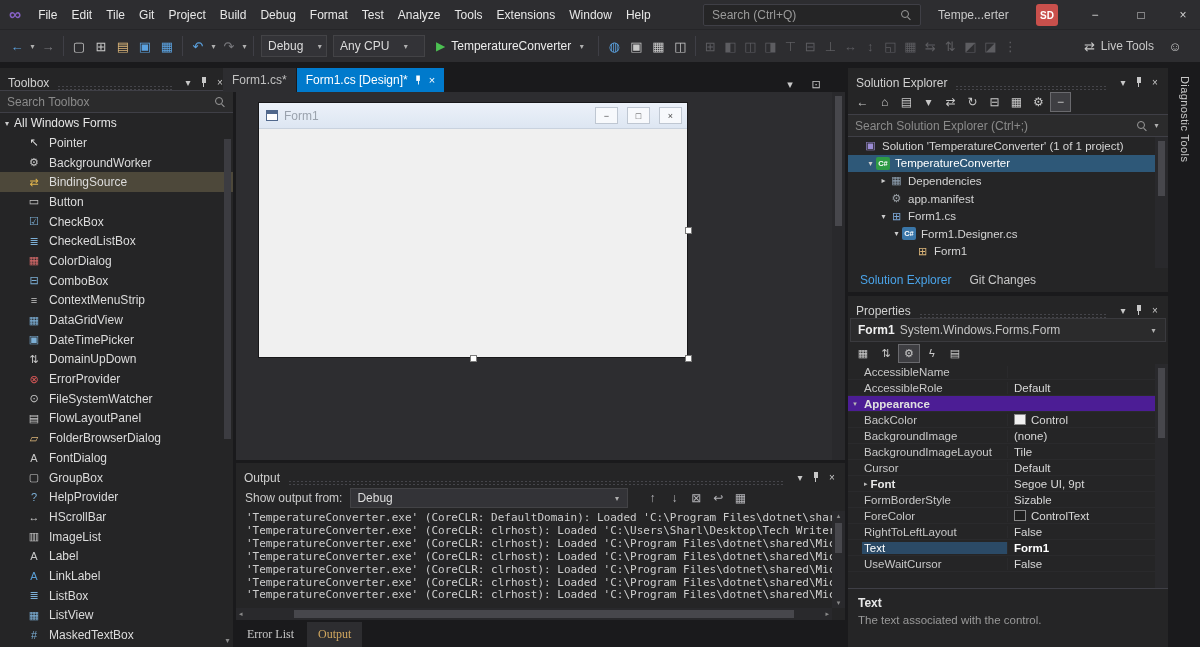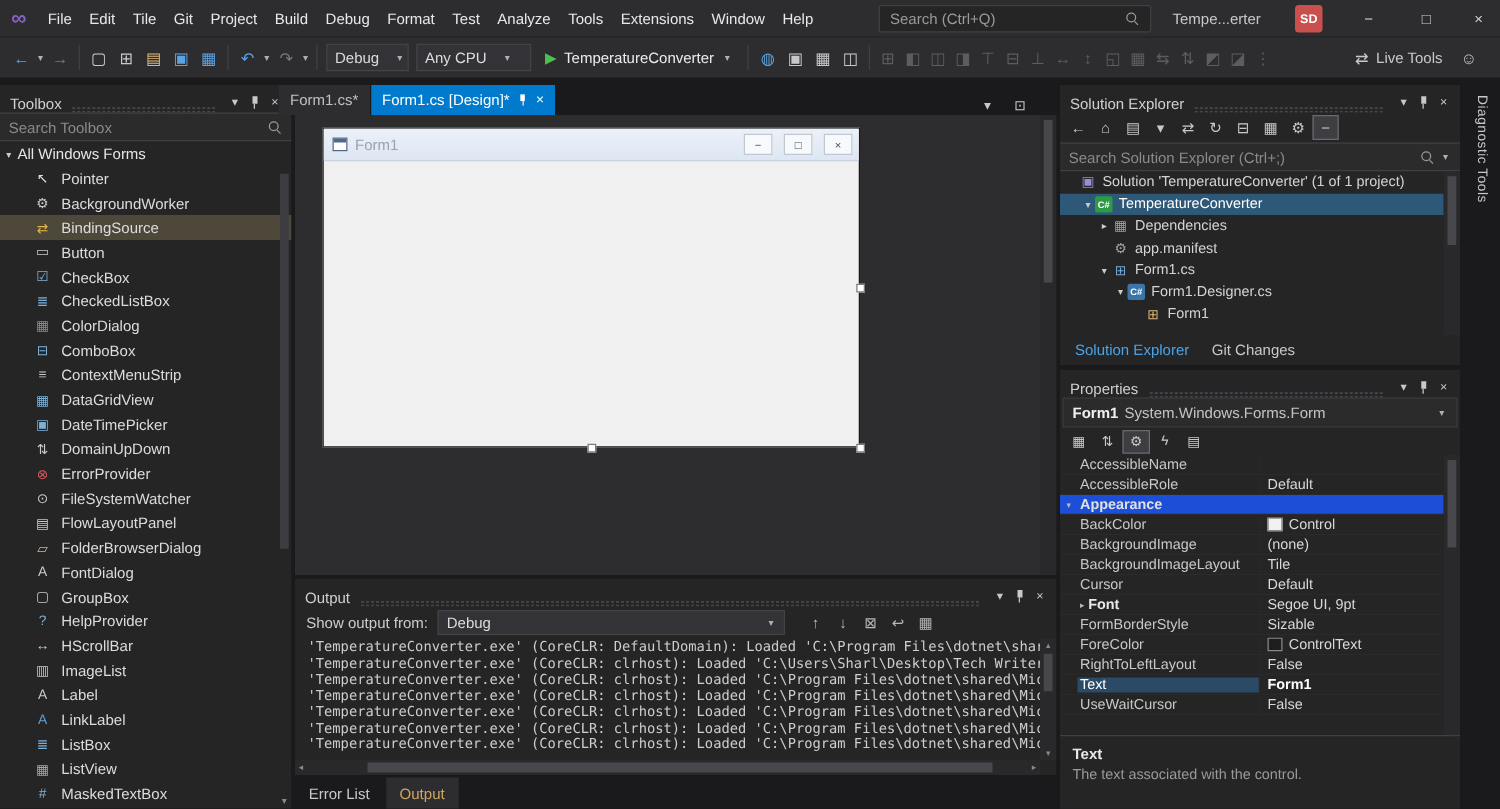--- a/index.html
+++ b/index.html
@@ -95,21 +95,21 @@
   .out-line { white-space:nowrap; }
   .out-vscroll { position:absolute; right:0; top:48px; bottom:12px; width:13px; background:#29292c; }
   .out-vscroll .arr { position:absolute; left:0; width:13px; text-align:center; font-size:7px; color:#8a8a8a; }
   .out-vscroll .thumb { position:absolute; left:3px; top:12px; width:7px; height:30px; background:#47474c; }
   .out-hscroll { position:absolute; left:0; right:13px; bottom:0; height:12px; background:#29292c; }
   .out-hscroll .thumb { position:absolute; left:58px; top:2px; width:500px; height:8px; background:#47474c; }
   .out-hscroll .arr { position:absolute; top:0; height:12px; display:flex; align-items:center; font-size:7px; color:#8a8a8a; }
   .out-hscroll .arr.l { left:3px; } .out-hscroll .arr.r { right:3px; }
 
   .bottom-tabs { position:absolute; left:236px; top:622px; height:25px; display:flex; align-items:stretch; gap:2px; }
-  .bottom-tab { display:flex; align-items:center; padding:0 11px; color:#c8c8c8; white-space:nowrap; }
+  .bottom-tab { display:flex; align-items:center; padding:0 11px; color:#c8c8c8; white-space:nowrap;font-family:Liberation Serif, serif; }
   .bottom-tab.active { background:#2d2d30; color:#d1a75f; }
 
   
   #solution-explorer { left:848px; top:68px; width:320px; height:224px; }
   .se-toolbar { height:24px; display:flex; align-items:center; padding:0 4px; gap:1px; }
   .se-icon { width:21px; height:20px; display:flex; align-items:center; justify-content:center; color:#c8c8c8; font-size:12px; border:1px solid transparent; }
   .se-icon.pressed { background:#3e3e42; border:1px solid #6a6a6e; }
   .tree { position:absolute; left:0; right:13px; top:69px; bottom:24px; overflow:hidden; }
   .tree-row { height:17.6px; display:flex; align-items:center; padding-left:4px; color:#d4d4d4; font-size:11.5px; white-space:nowrap; }
   .tree-row.selected { background:#2e5878; color:#fff; }
@@ -133,21 +133,21 @@
   .pp-toolbar { height:22px; display:flex; align-items:center; padding:0 4px; gap:1px; }
   .pp-icon { width:22px; height:19px; display:flex; align-items:center; justify-content:center; color:#c8c8c8; font-size:11px; border:1px solid transparent; }
   .pp-icon.pressed { background:#3e3e42; border:1px solid #6a6a6e; }
   .props-grid { position:absolute; left:0; right:13px; top:68px; bottom:59px; overflow:hidden; }
   .prop-row { display:flex; align-items:center; height:16px; border-bottom:1px solid #2a2a2c; font-size:11.5px; }
   .prop-gutter { width:14px; flex:none; display:flex; align-items:center; justify-content:center; font-size:7px; color:#b8b8b8; }
   .prop-name { width:146px; flex:none; display:flex; align-items:center; gap:3px; color:#c8c8c8; border-right:1px solid #2a2a2c; padding-left:2px; overflow:hidden; white-space:nowrap; }
   .name-arrow { font-size:7px; color:#b8b8b8; }
   .prop-value { flex:1; display:flex; align-items:center; gap:5px; padding-left:6px; color:#d8d8d8; overflow:hidden; white-space:nowrap; }
   .swatch { width:12px; height:11px; border:1px solid #8a8a8a; flex:none; }
-  .prop-row.category { background:#1d4ed8; }
+  .prop-row.category { background:#4c1d95; }
   .prop-row.category .prop-name { border-right:none; }
   .prop-row.category .prop-name span { font-weight:bold; color:#e0e0e0; }
   .prop-row.selected .prop-name { background:#2b4a66; color:#fff; }
   .name_bold { font-weight:bold; color:#e8e8e8; }
   .value_bold { font-weight:bold; color:#ffffff; }
   .pp-vscroll { position:absolute; right:0; top:68px; bottom:59px; width:13px; background:#29292c; }
   .pp-vscroll .thumb { position:absolute; left:3px; top:4px; width:7px; height:70px; background:#47474c; }
   .prop-desc { position:absolute; left:0; right:0; bottom:0; height:59px; border-top:1px solid #3f3f46; background:#252526; padding:7px 10px; }
   .desc-title { font-weight:bold; color:#e8e8e8; font-size:12px; }
   .desc-text { color:#9a9a9a; font-size:11.5px; margin-top:4px; }

